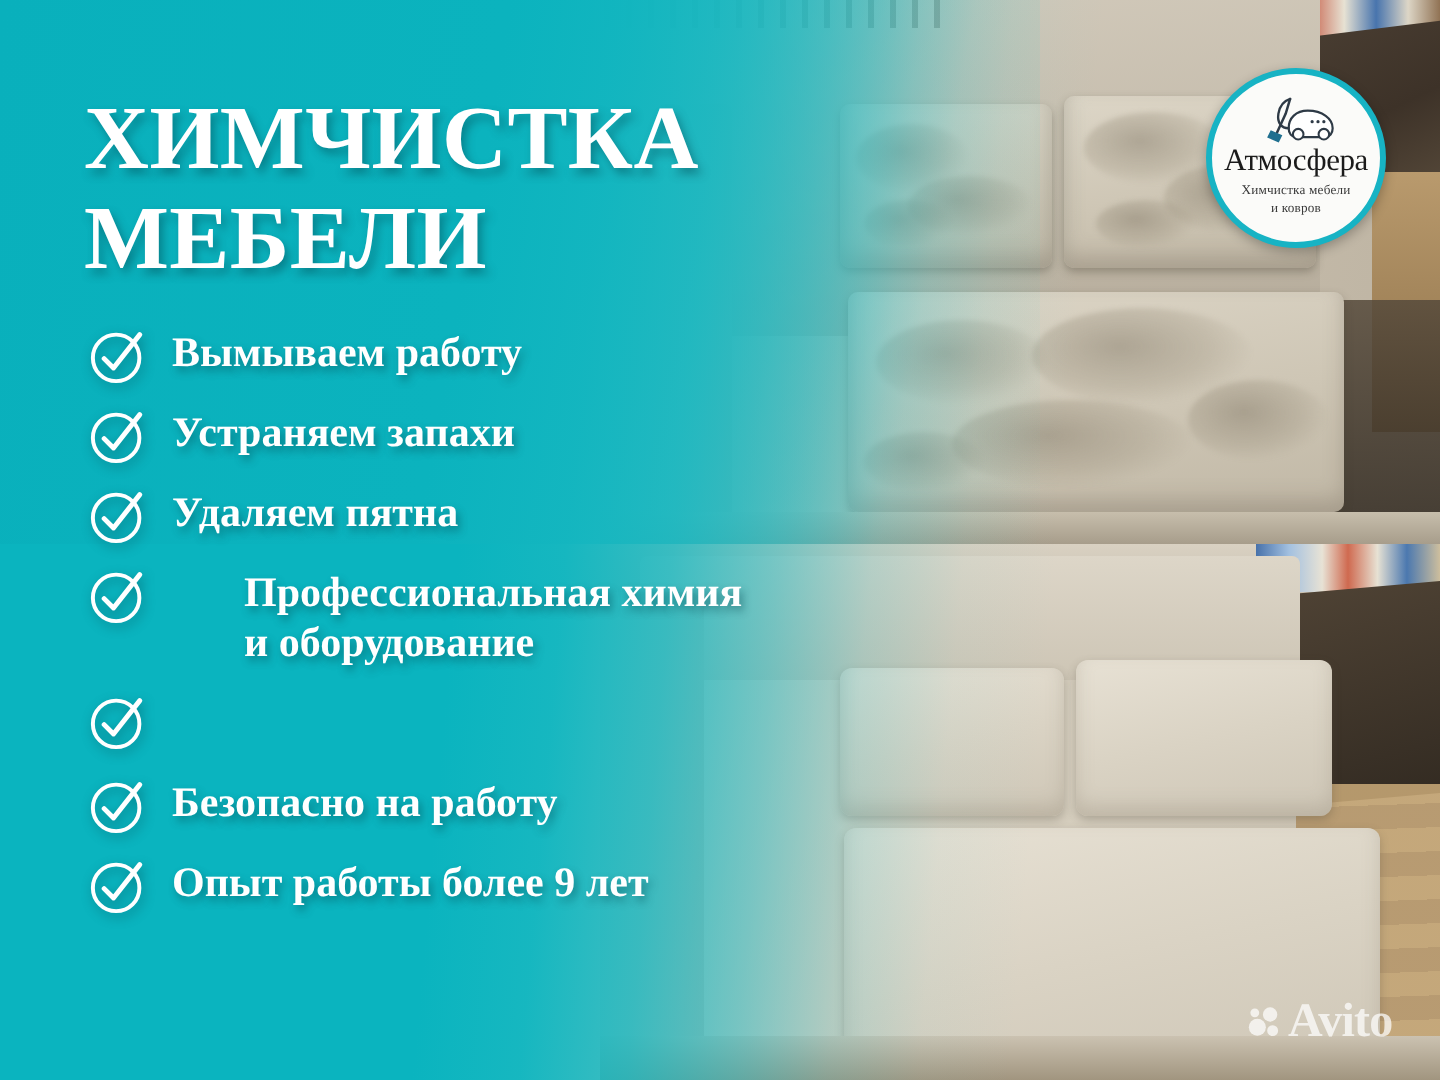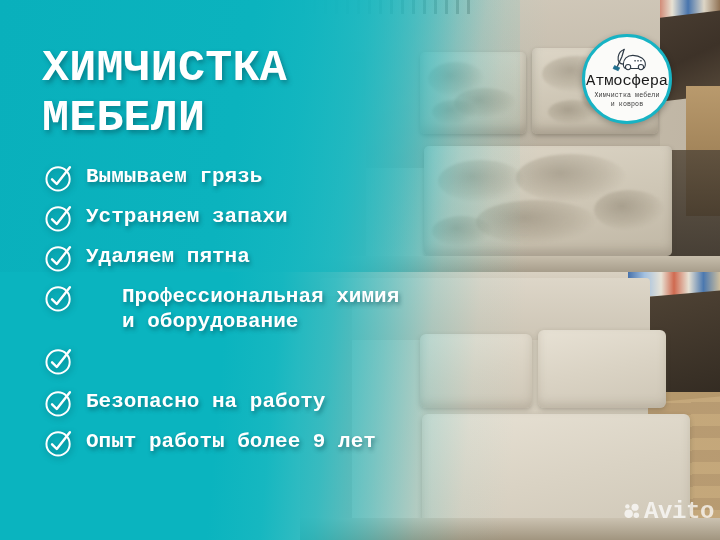--- a/index.html
+++ b/index.html
@@ -5,21 +5,21 @@
   html, body {
     margin: 0;
     padding: 0;
     background: #222;
   }
   #poster {
     position: relative;
     width: 720px;
     height: 540px;
     overflow: hidden;
-    font-family: Liberation Mono, monospace;
+    font-family: Liberation Serif, serif;
     background: #7f1d1d;
   }
 
   
   .photo-layer {
     position: absolute;
     inset: 0;
   }
   .photo {
     position: absolute;
@@ -218,21 +218,21 @@
     line-height: 25px;
     font-weight: bold;
     text-shadow: 1.5px 2.5px 4px rgba(0,60,68,.45);
     white-space: pre-line;
     padding-top: 1px;
   }
 
   
   .logo-badge {
     position: absolute;
-    left: 582px;
+    left: 603px;
     top: 34px;
     width: 90px;
     height: 90px;
     border-radius: 50%;
     background: #fbfbf9;
     border: 3px solid #17b3c4;
     box-sizing: border-box;
     display: flex;
     flex-direction: column;
     align-items: center;
@@ -344,21 +344,21 @@
 
     <div class="benefits">
 
       <div class="benefit">
         <span class="check-icon">
           <svg viewBox="0 0 32 32">
             <circle cx="15" cy="17" r="12.4" fill="none" stroke="#ffffff" stroke-width="2.1"></circle>
             <path d="M8.6 17.4 L13.6 22.4 L27.6 4.6" fill="none" stroke="#ffffff" stroke-width="2.6" stroke-linecap="round" stroke-linejoin="round"></path>
           </svg>
         </span>
-        <span class="benefit-text">Вымываем грязь</span>
+        <span class="benefit-text">Вымываем работу</span>
       </div>
 
       <div class="benefit">
         <span class="check-icon">
           <svg viewBox="0 0 32 32">
             <circle cx="15" cy="17" r="12.4" fill="none" stroke="#ffffff" stroke-width="2.1"></circle>
             <path d="M8.6 17.4 L13.6 22.4 L27.6 4.6" fill="none" stroke="#ffffff" stroke-width="2.6" stroke-linecap="round" stroke-linejoin="round"></path>
           </svg>
         </span>
         <span class="benefit-text">Устраняем запахи</span>

